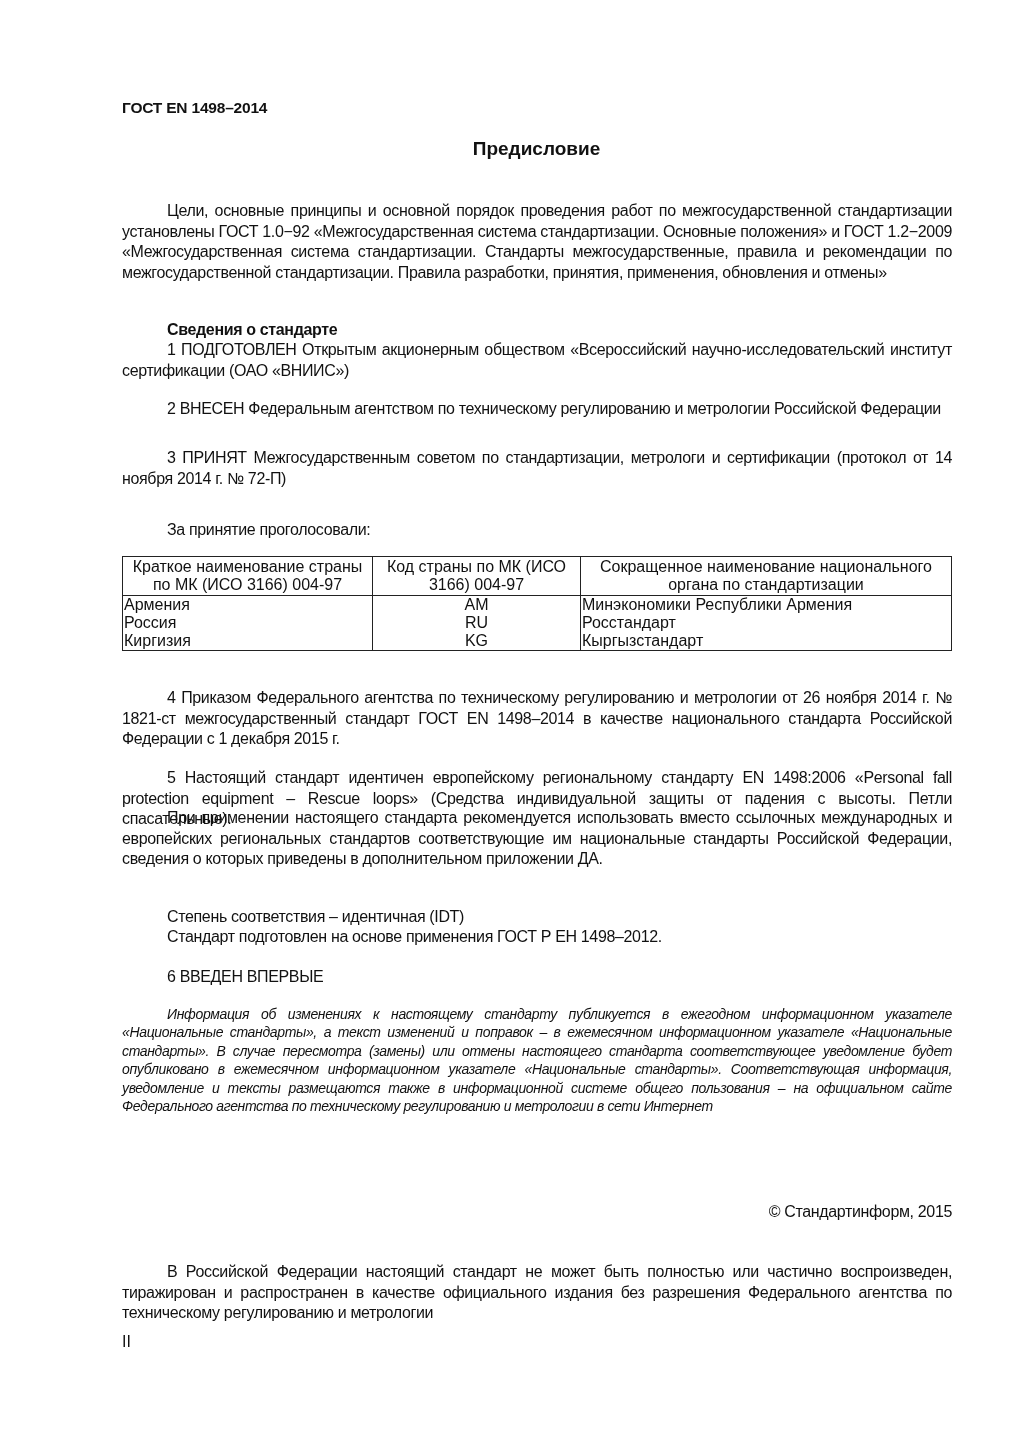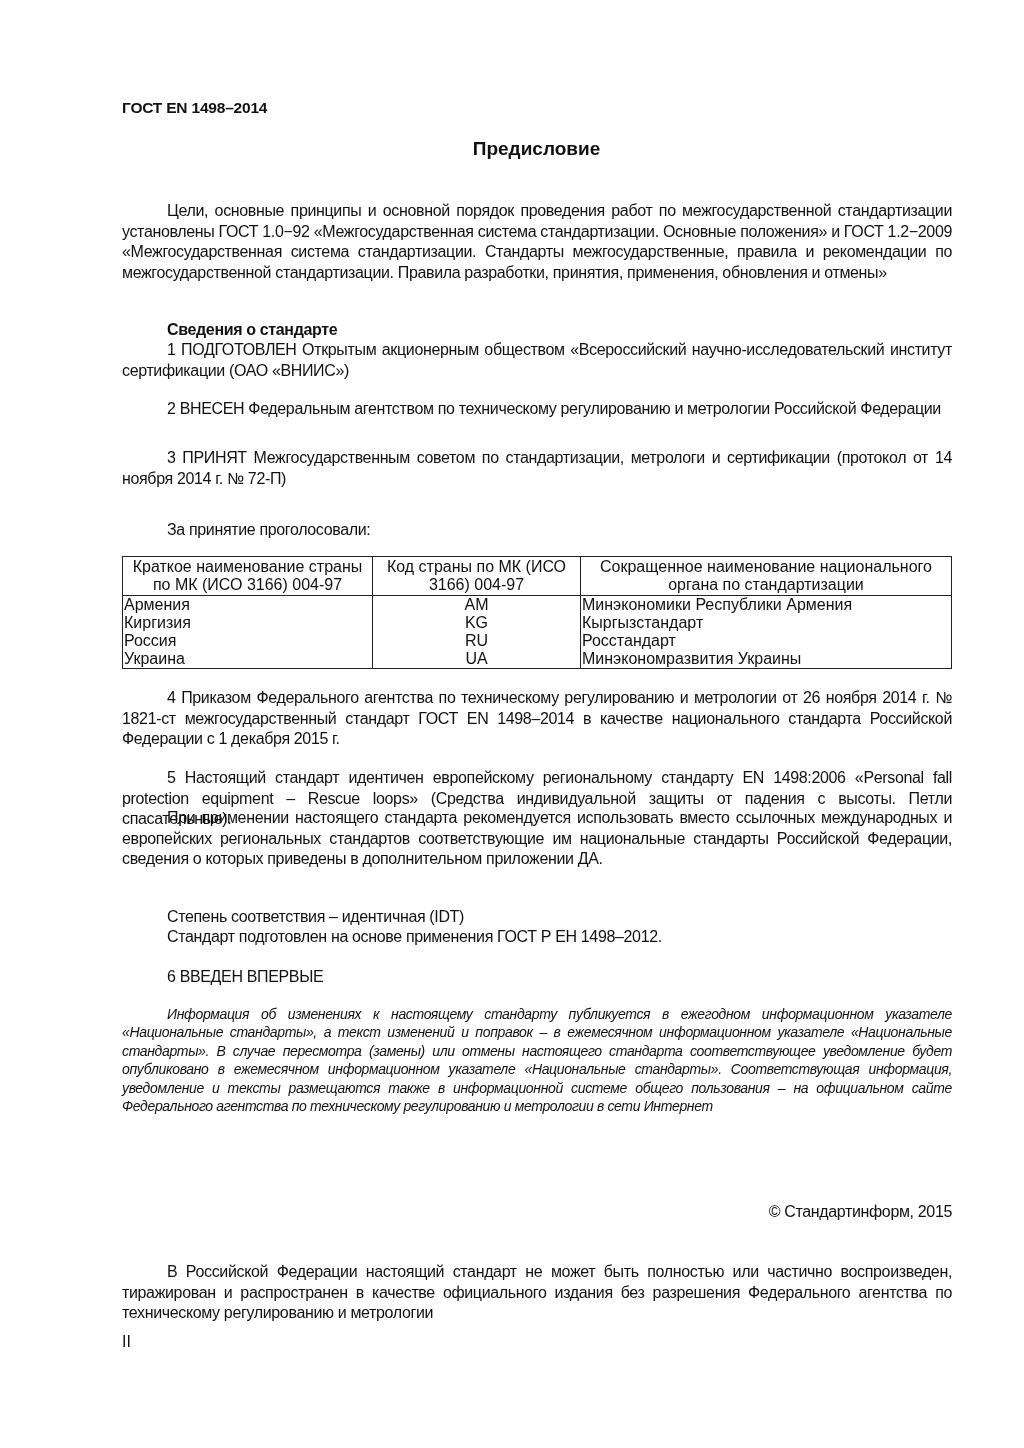--- a/index.html
+++ b/index.html
@@ -50,33 +50,28 @@
       <th class="c3" style="text-align:center;">Сокращенное наименование национального органа по стандартизации</th>
     </tr>
   </thead>
   <tbody>
     <tr>
       <td class="c1">Армения</td>
       <td class="c2">AM</td>
       <td class="c3">Минэкономики Республики Армения</td>
     </tr>
     <tr>
-      <td class="c1">Киргизия</td>
-      <td class="c2">KG</td>
-      <td class="c3">Кыргызстандарт</td>
-    </tr>
-    <tr>
       <td class="c1">Россия</td>
       <td class="c2">RU</td>
       <td class="c3">Росстандарт</td>
     </tr>
     <tr>
-      <td class="c1">Украина</td>
-      <td class="c2">UA</td>
-      <td class="c3">Минэкономразвития Украины</td>
+      <td class="c1">Киргизия</td>
+      <td class="c2">KG</td>
+      <td class="c3">Кыргызстандарт</td>
     </tr>
   </tbody>
 </table>
 
 <div class="abs para indent" style="top:688px;">4 Приказом Федерального агентства по техническому регулированию и метрологии от 26 ноября 2014 г.  № 1821-ст  межгосударственный стандарт ГОСТ EN 1498–2014 в качестве национального стандарта Российской Федерации с 1 декабря 2015 г.</div>
 
 <div class="abs para indent" style="top:768px;">5 Настоящий стандарт идентичен европейскому региональному стандарту EN 1498:2006 «Personal fall protection equipment – Rescue loops» (Средства индивидуальной защиты от падения с высоты. Петли спасательные).</div>
 <div class="abs para indent" style="top:808px;">При применении настоящего стандарта рекомендуется использовать вместо ссылочных международных и европейских региональных стандартов соответствующие им национальные стандарты Российской Федерации, сведения о которых приведены в дополнительном приложении ДА.</div>
 <div class="abs para indent" style="top:907px;">Степень соответствия – идентичная (IDT)</div>
 <div class="abs para indent" style="top:927px;">Стандарт подготовлен на основе применения ГОСТ Р ЕН 1498–2012.</div>

